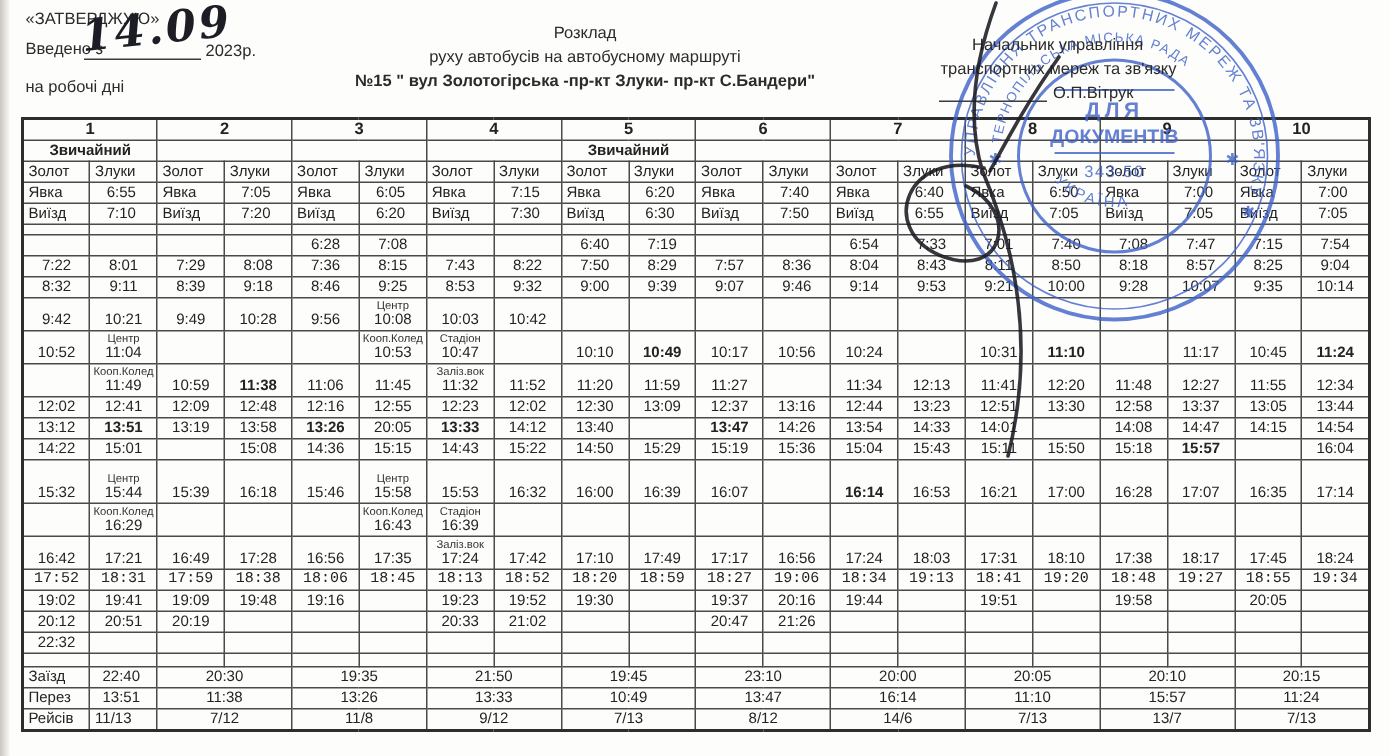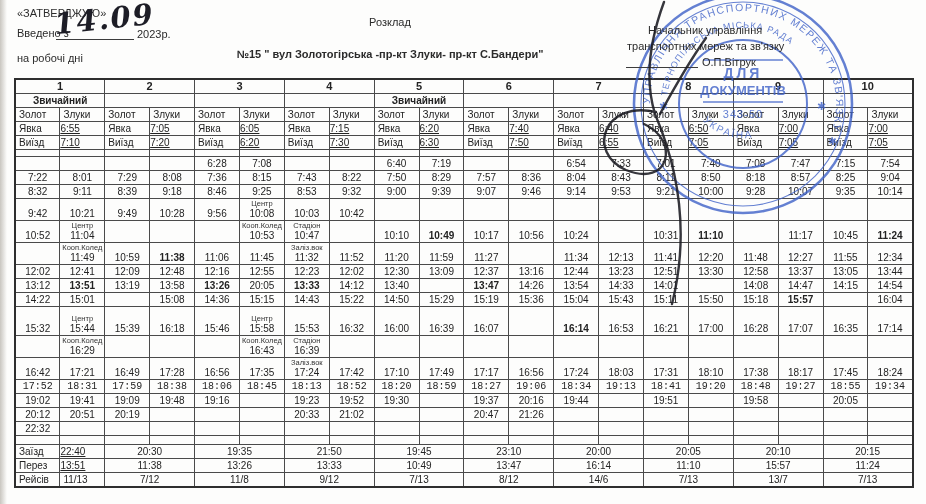--- a/index.html
+++ b/index.html
@@ -15,41 +15,42 @@
     color:#1d1d26;transform:rotate(-6deg);letter-spacing:2px;z-index:6;}
   .date-line{border-bottom:1.5px solid #3c3c3c;width:78px;height:1px;}
   .sig-line{border-bottom:1.5px solid #3c3c3c;width:72px;height:1px;}
   
   table{border-collapse:collapse;table-layout:fixed;width:898px;border:2px solid #2e2e2e;}
   td,th{border:1px solid #4a4a4a;padding:0;font-size:10px;font-weight:normal;
     text-align:center;vertical-align:bottom;color:#232323;overflow:hidden;line-height:13px;}
   th.num{font-size:11px;font-weight:bold;line-height:13px;}
   .regime{font-weight:bold;font-size:10px;}
   .al{text-align:left;padding-left:3px;}
-  .ar{text-align:left;padding-right:3px;text-decoration:underline;}
+  .ar{text-align:center;padding-right:3px;}
   .lbl{font-size:7.5px;line-height:8px;padding-top:1px;color:#333;}
   .tm{line-height:12px;}
   .b{font-weight:bold;}
   svg text{fill:#3f62c8;}
   .stamp-svg{position:absolute;left:627px;top:-12px;opacity:.8;z-index:4;}
   .sig-svg{position:absolute;left:560px;top:0;z-index:6;}
 </style>
 </head>
 <body>
 
 <div class="page">
 
   <div class="abs t11" style="left:17px;top:7px;">«ЗАТВЕРДЖУЮ»</div>
   <div class="abs t11" style="left:17px;top:27px;">Введено з</div>
   <div class="abs date-line" style="left:56px;top:38px;"></div>
   <div class="abs t11" style="left:137px;top:28px;">2023р.</div>
   <div class="abs hand-date" style="left:54px;top:2px;">14.09</div>
   <div class="abs t11" style="left:17px;top:52px;">на робочі дні</div>
 
   <div class="abs t11 center" style="left:180px;top:16px;width:420px;">Розклад</div>
+  <div class="abs t11 center" style="left:180px;top:32px;width:420px;">руху автобусів на автобусному маршруті</div>
   <div class="abs t11 center bold" style="left:180px;top:48px;width:420px;">№15  " вул Золотогірська -пр-кт Злуки- пр-кт С.Бандери"</div>
 
   <div class="abs t11" style="left:648px;top:24px;z-index:6;">Начальник управління</div>
   <div class="abs t11" style="left:627px;top:40px;z-index:6;">транспортних мереж та зв'язку</div>
   <div class="abs sig-line" style="left:626px;top:66px;z-index:6;"></div>
   <div class="abs t11" style="left:702px;top:56px;z-index:6;">О.П.Вітрук</div>
 
   <svg class="stamp-svg" width="232" height="232" viewBox="0 0 232 232">
     <defs>
       <path id="arcO" d="M 23,116 a 93,93 0 1,1 186,0 a 93,93 0 1,1 -186,0"></path>

